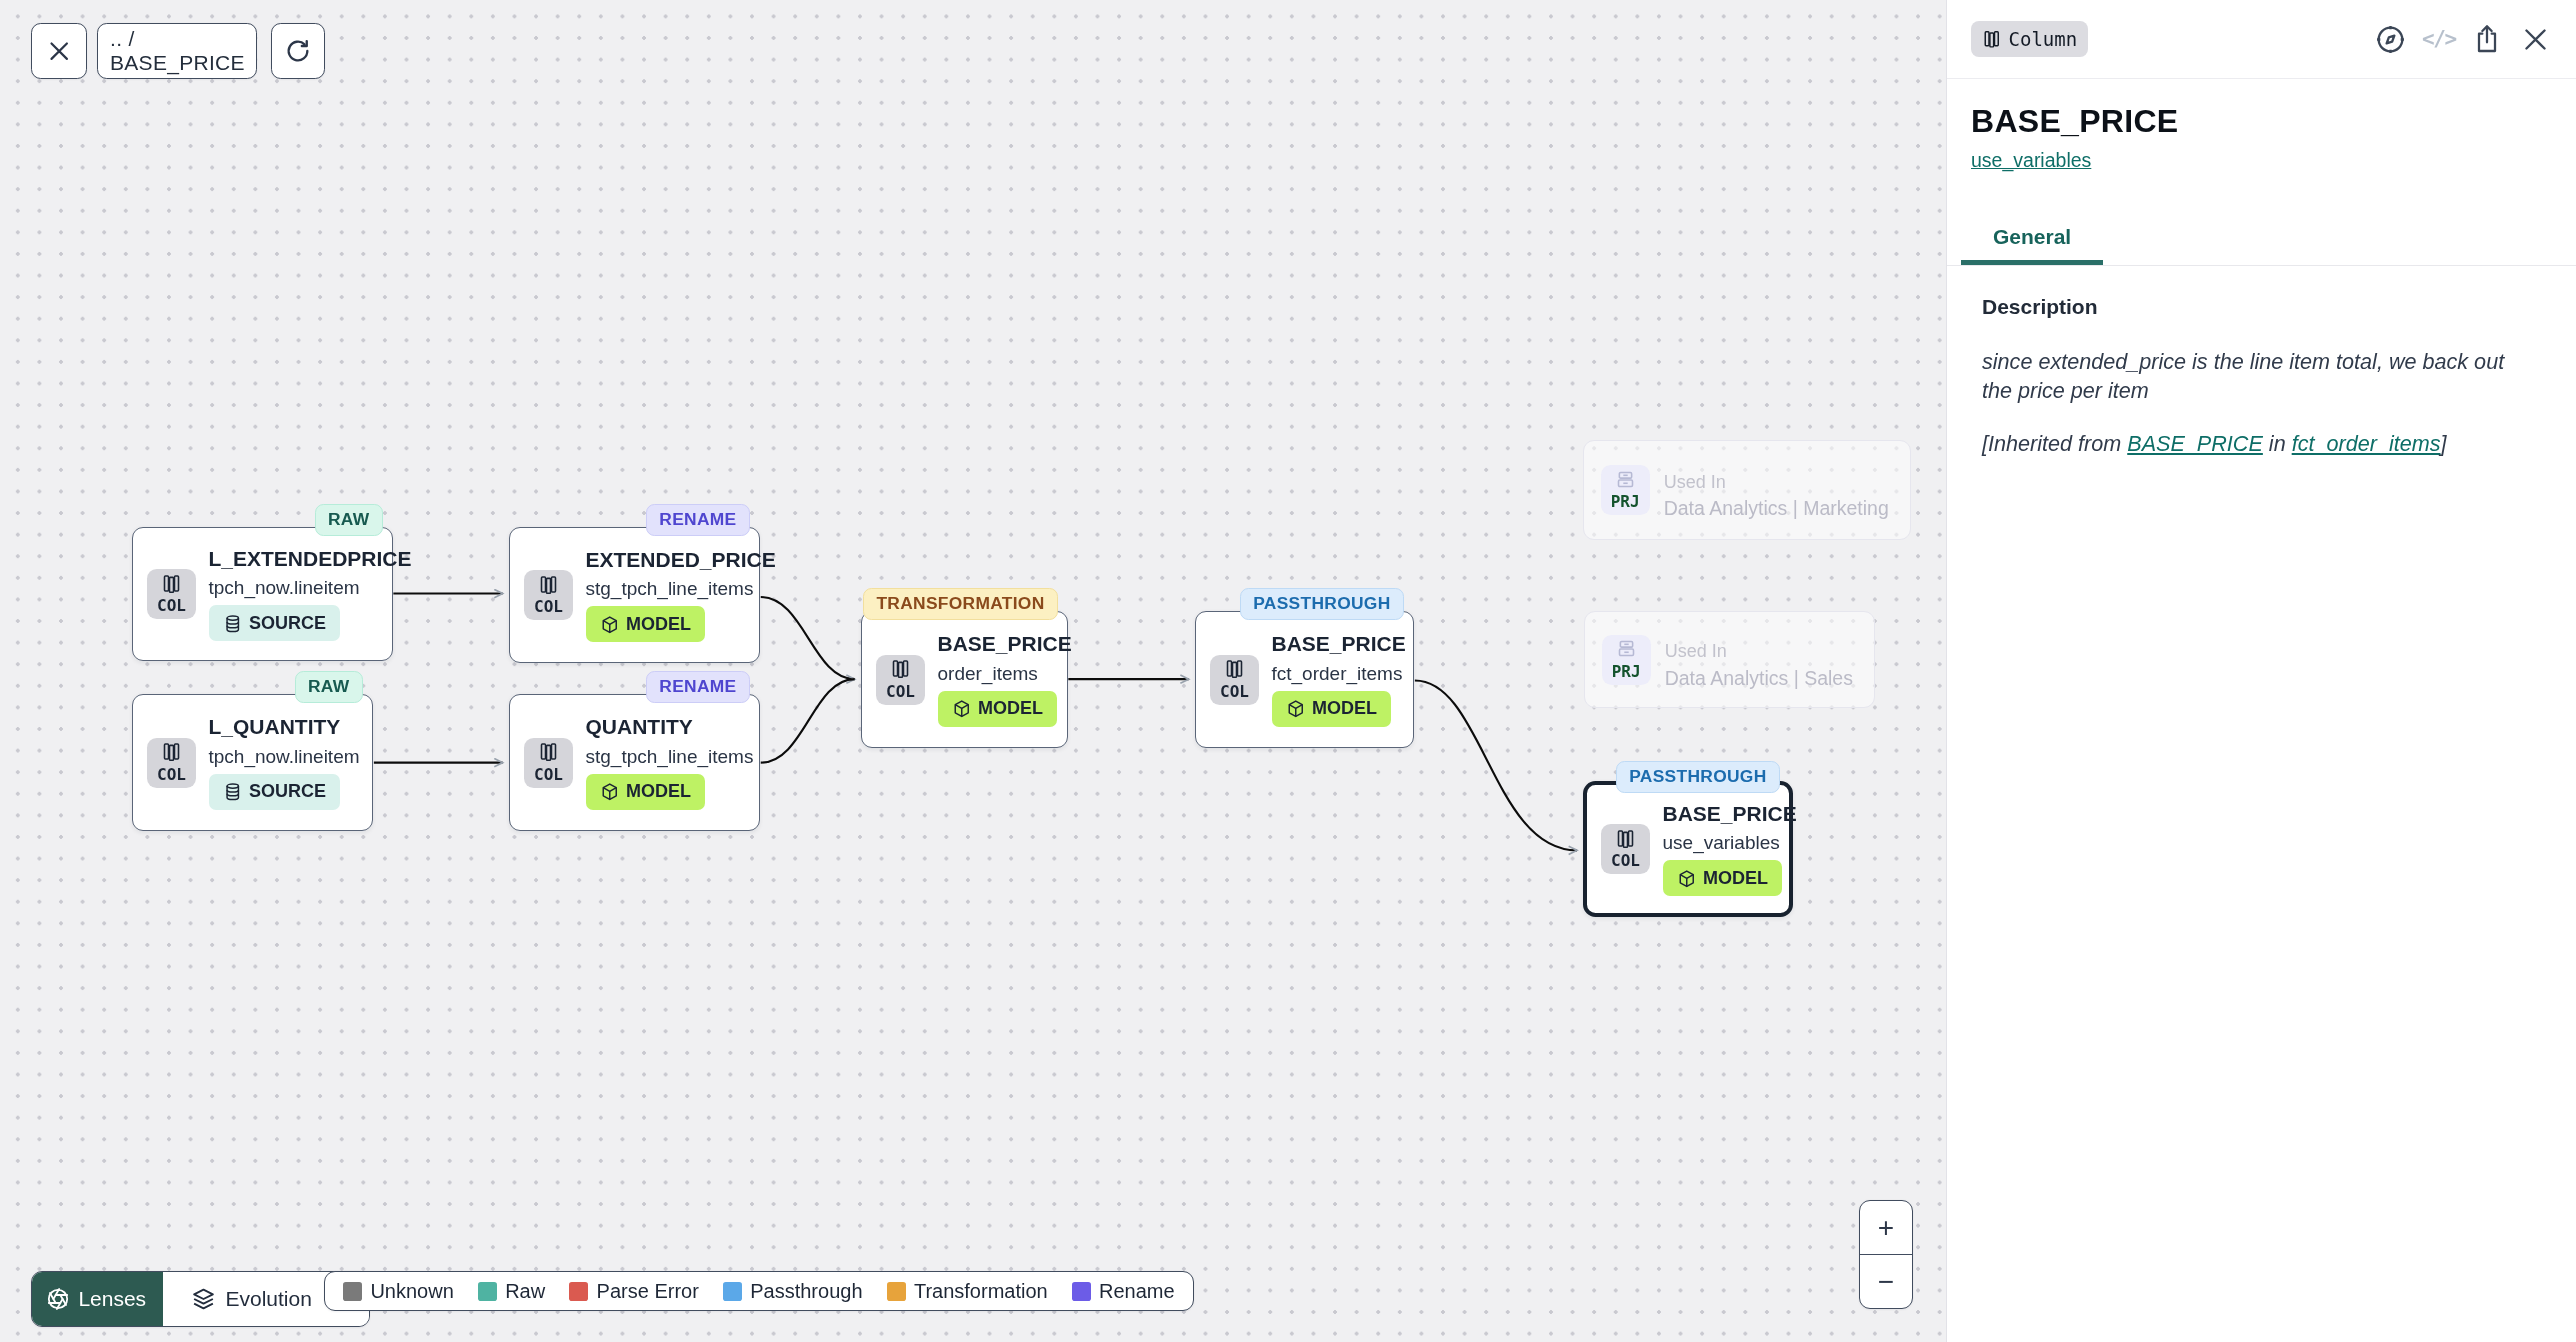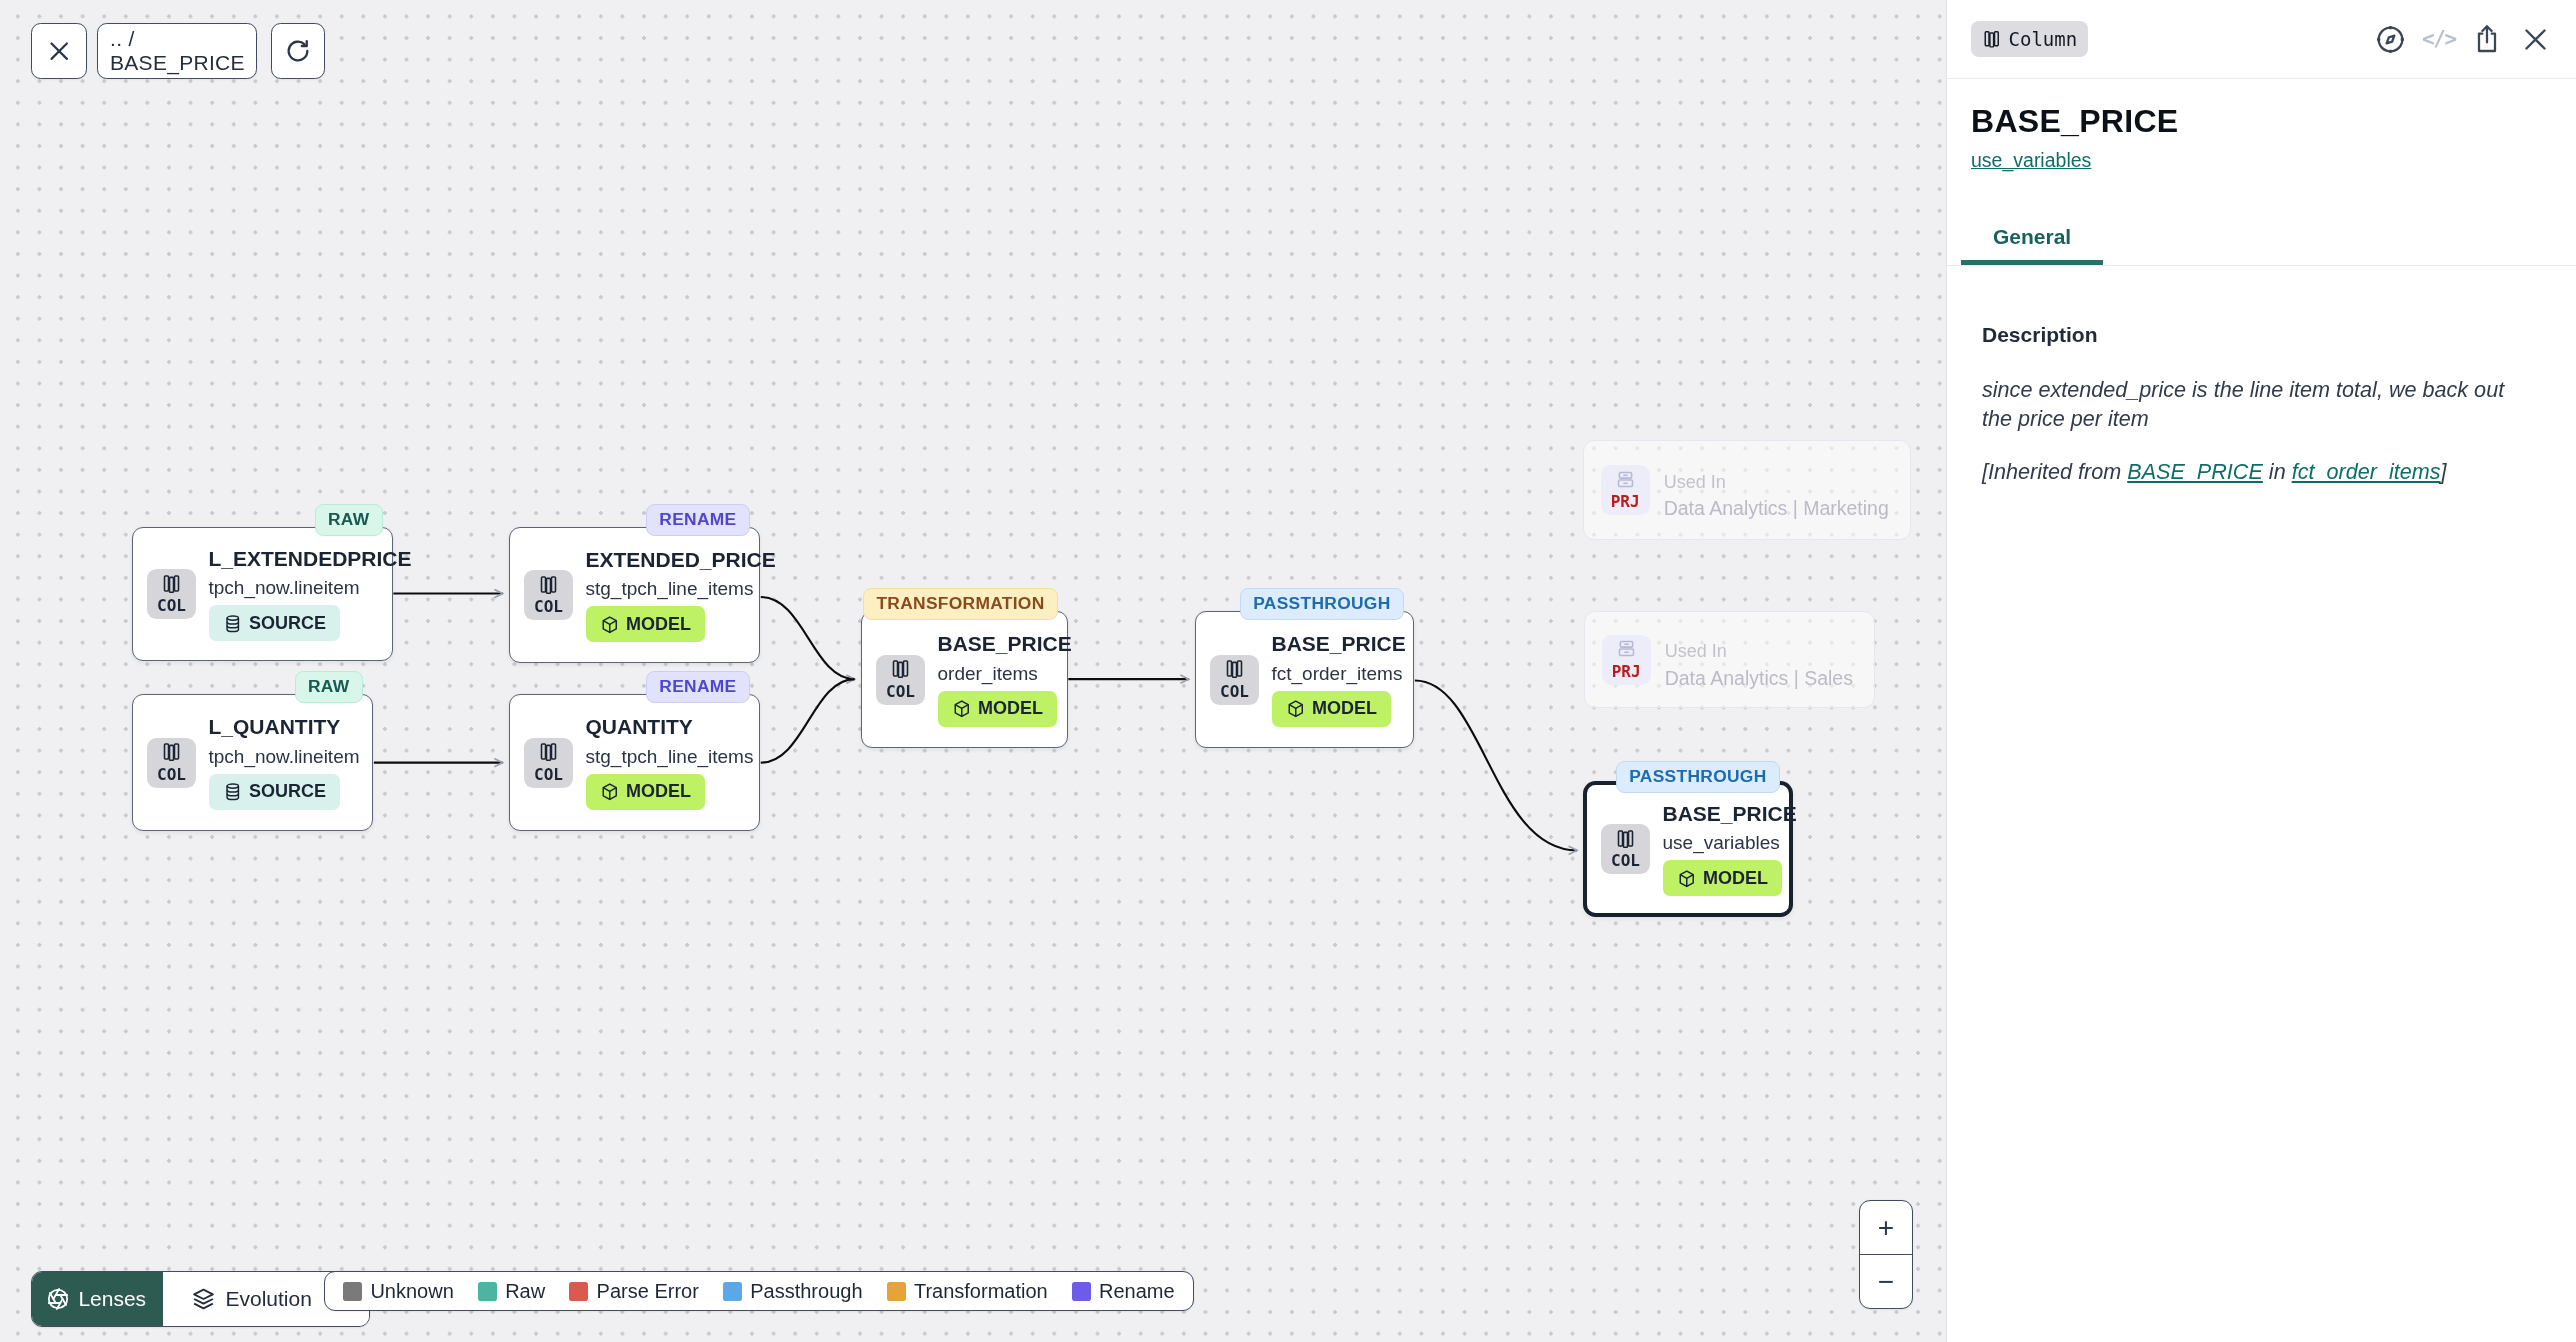--- a/index.html
+++ b/index.html
@@ -61,21 +61,21 @@
   .status-badge.rename         { background:#e2e2fc; border-color:#cccdf7; color:#4f46cf; }
   .status-badge.transformation { background:#fcf0c2; border-color:#f2df9d; color:#8a4a1c; }
   .status-badge.passthrough    { background:#dcecfc; border-color:#bedaf5; color:#1c6cae; }
 
   
   .ghost {
     position:absolute; background:rgba(253,253,254,.55); border:1.4px solid #e6e6ee; border-radius:11px;
     display:flex; align-items:center; padding:0 21px 0 16.7px;
   }
   .ghost .chip { background:#ededfa; color:#b6b9d4; }
-  .ghost .chip-label { color:#b91c1c; }
+  .ghost .chip-label { color:#14532d; }
   .ghost-text { margin-left:14px; display:flex; flex-direction:column; gap:4.2px; white-space:nowrap;margin-top:12px; }
   .ghost-label { font-size:18px; color:#c2c2cc; }
   .ghost-name  { font-size:19.5px; color:#bbbbc7; }
 
   
   .lens-group {
     position:absolute; left:31px; top:1271px; height:56px; display:flex; align-items:stretch;
     border:1.7px solid #414c5e; border-radius:11px; overflow:hidden; background:#fff;
     box-shadow:0 0.7px 2.1px rgba(15,23,42,.06);
   }
@@ -126,21 +126,21 @@
     font-family:"DejaVu Sans Mono", monospace; font-size:21px; font-weight:700; letter-spacing:-1.4px;}
   .sb-title { position:absolute; left:24px; top:103px; font-size:32px; font-weight:800; color:#0c1118; letter-spacing:0.3px; }
   .sb-model-link { position:absolute; left:24px; top:149px; font-size:19.5px; color:#0e6e67;
     text-decoration:underline; cursor:pointer; }
   .sb-tabs { position:absolute; left:0; top:224px; width:100%; height:42px;
     border-bottom:1px solid #e8e8ec; display:flex; align-items:flex-end; }
   .sb-tab {
     margin-left:14px; padding:0 32px 11px 32px; font-size:21px; font-weight:600; color:#17635b;
     border-bottom:5.6px solid #2a6f68; cursor:pointer;
   }
-  .sb-content { position:absolute; left:35px; top:323px; width:557px; }
+  .sb-content { position:absolute; left:35px; top:295px; width:557px; }
   .desc-label { font-size:21px; font-weight:700; color:#222b38; }
   .desc-text { margin-top:29px; font-size:21.6px; font-style:italic; color:#313b4b; line-height:28.5px; width:550px; }
   .inherited { margin-top:26.4px; font-size:21.6px; font-style:italic; color:#313b4b; }
   .inherited a, .teal-link { color:#0e6e67; text-decoration:underline; font-style:italic; cursor:pointer; }
 
   svg { display:block; }
 </style>
 </head>
 <body>
 

